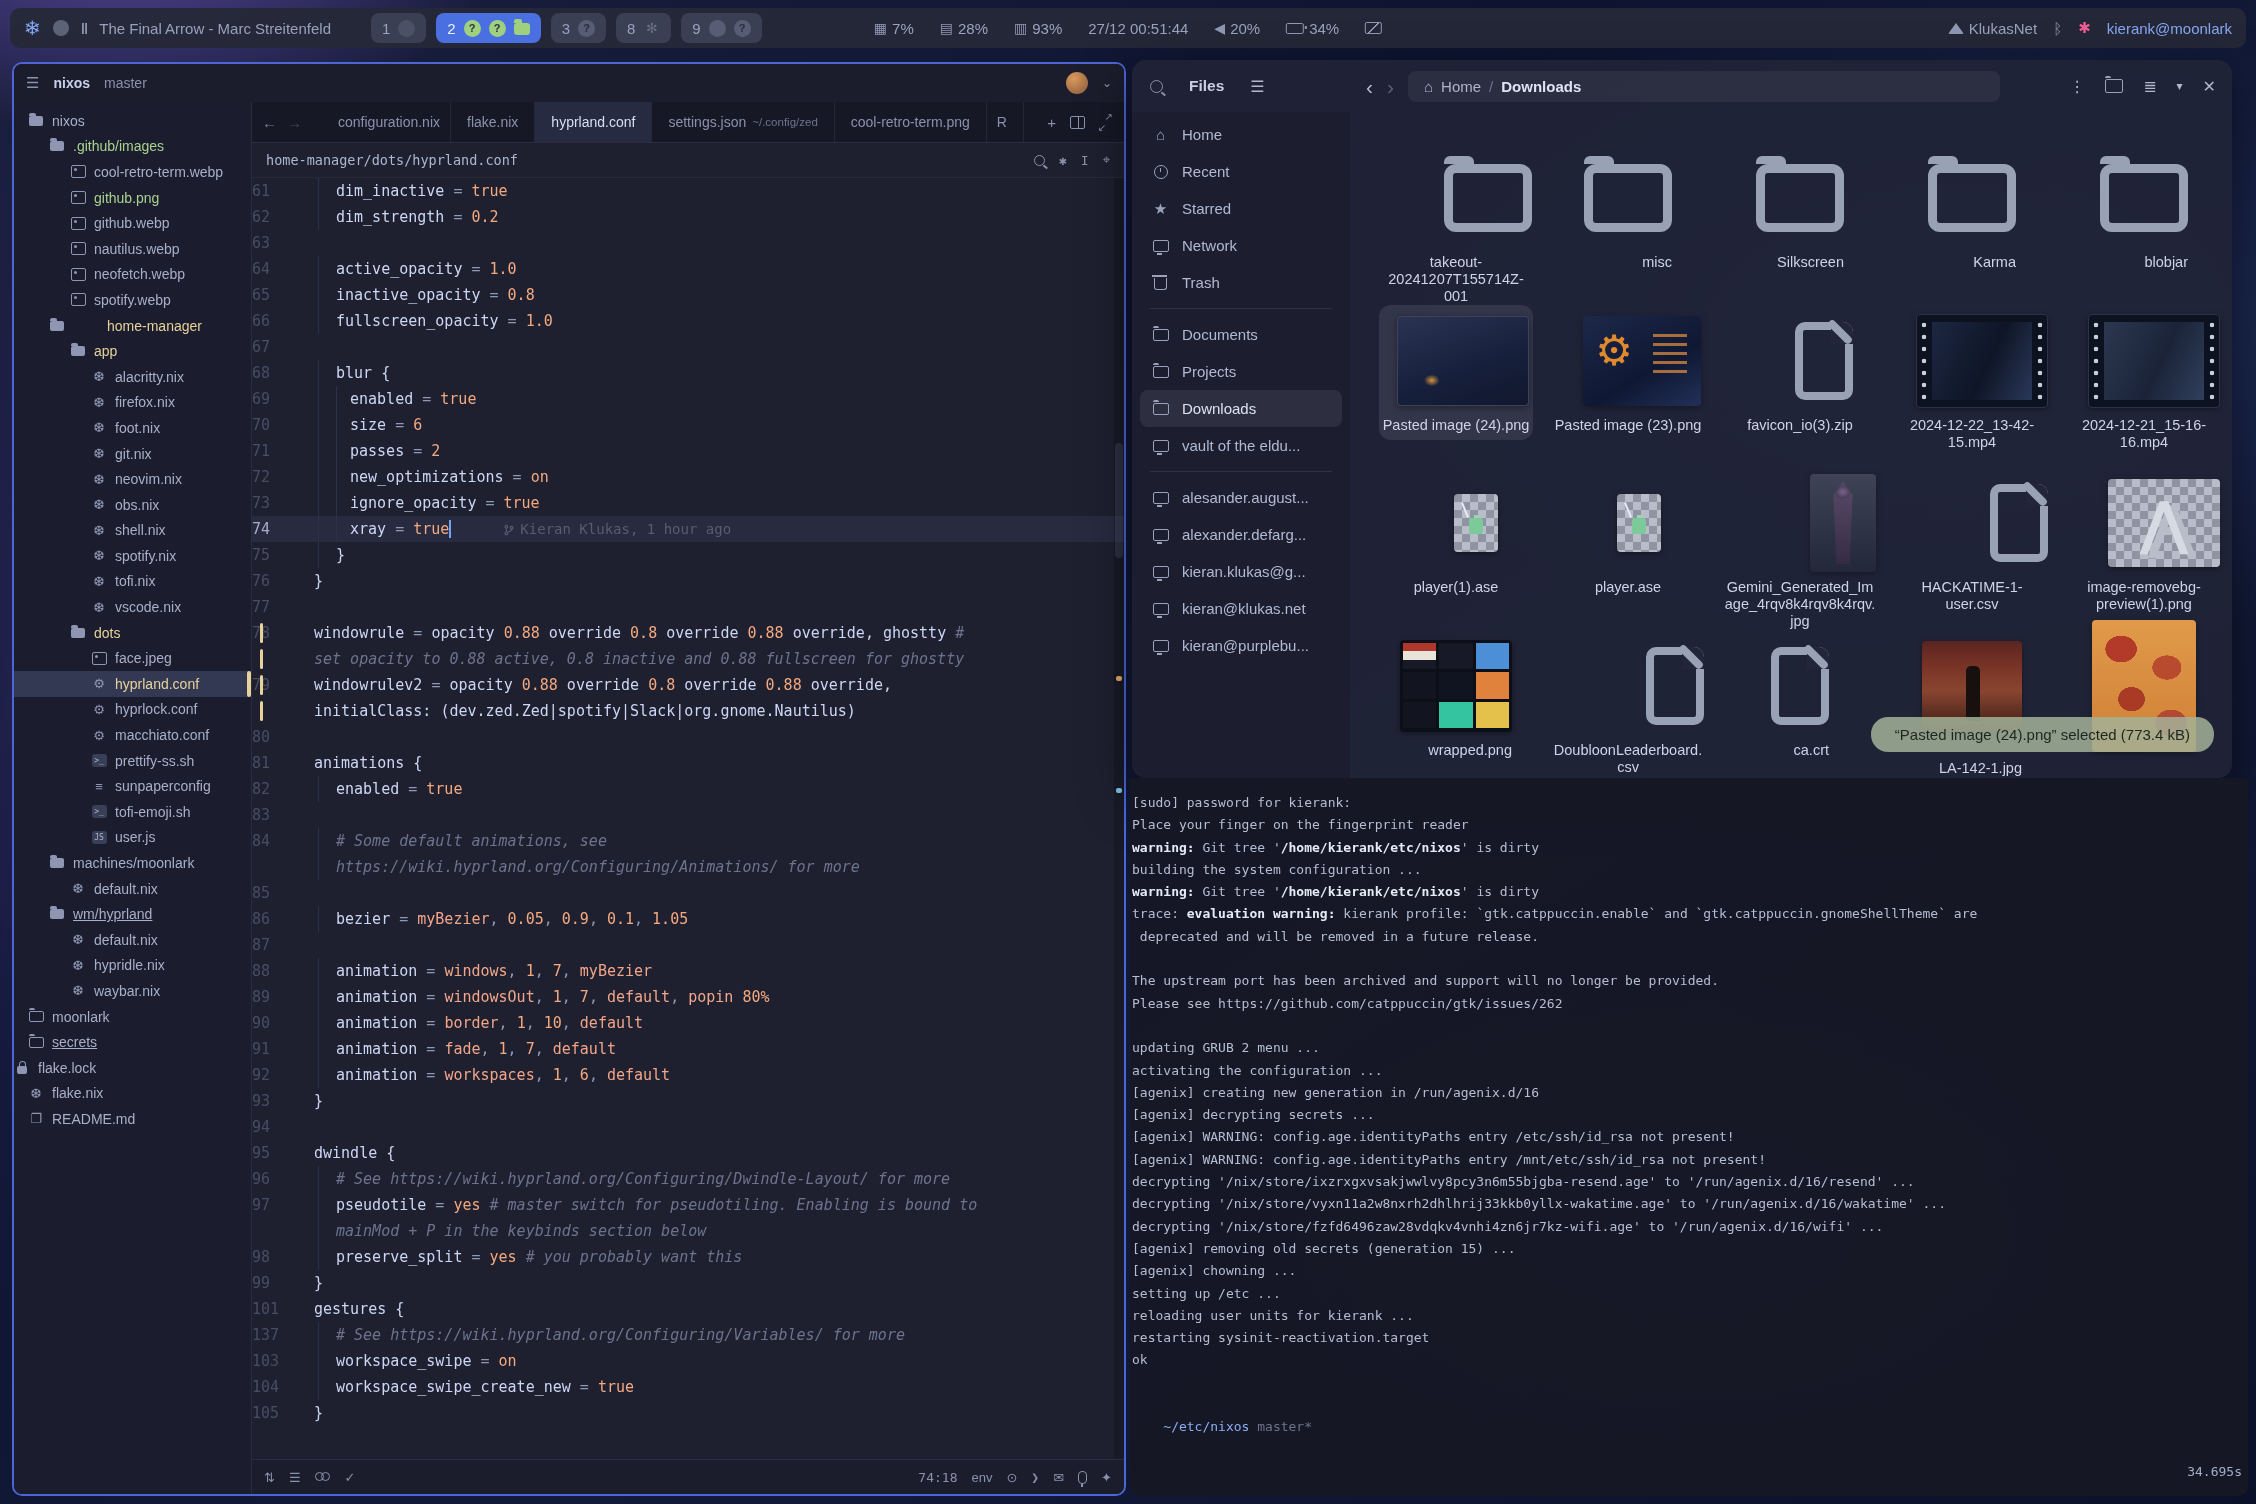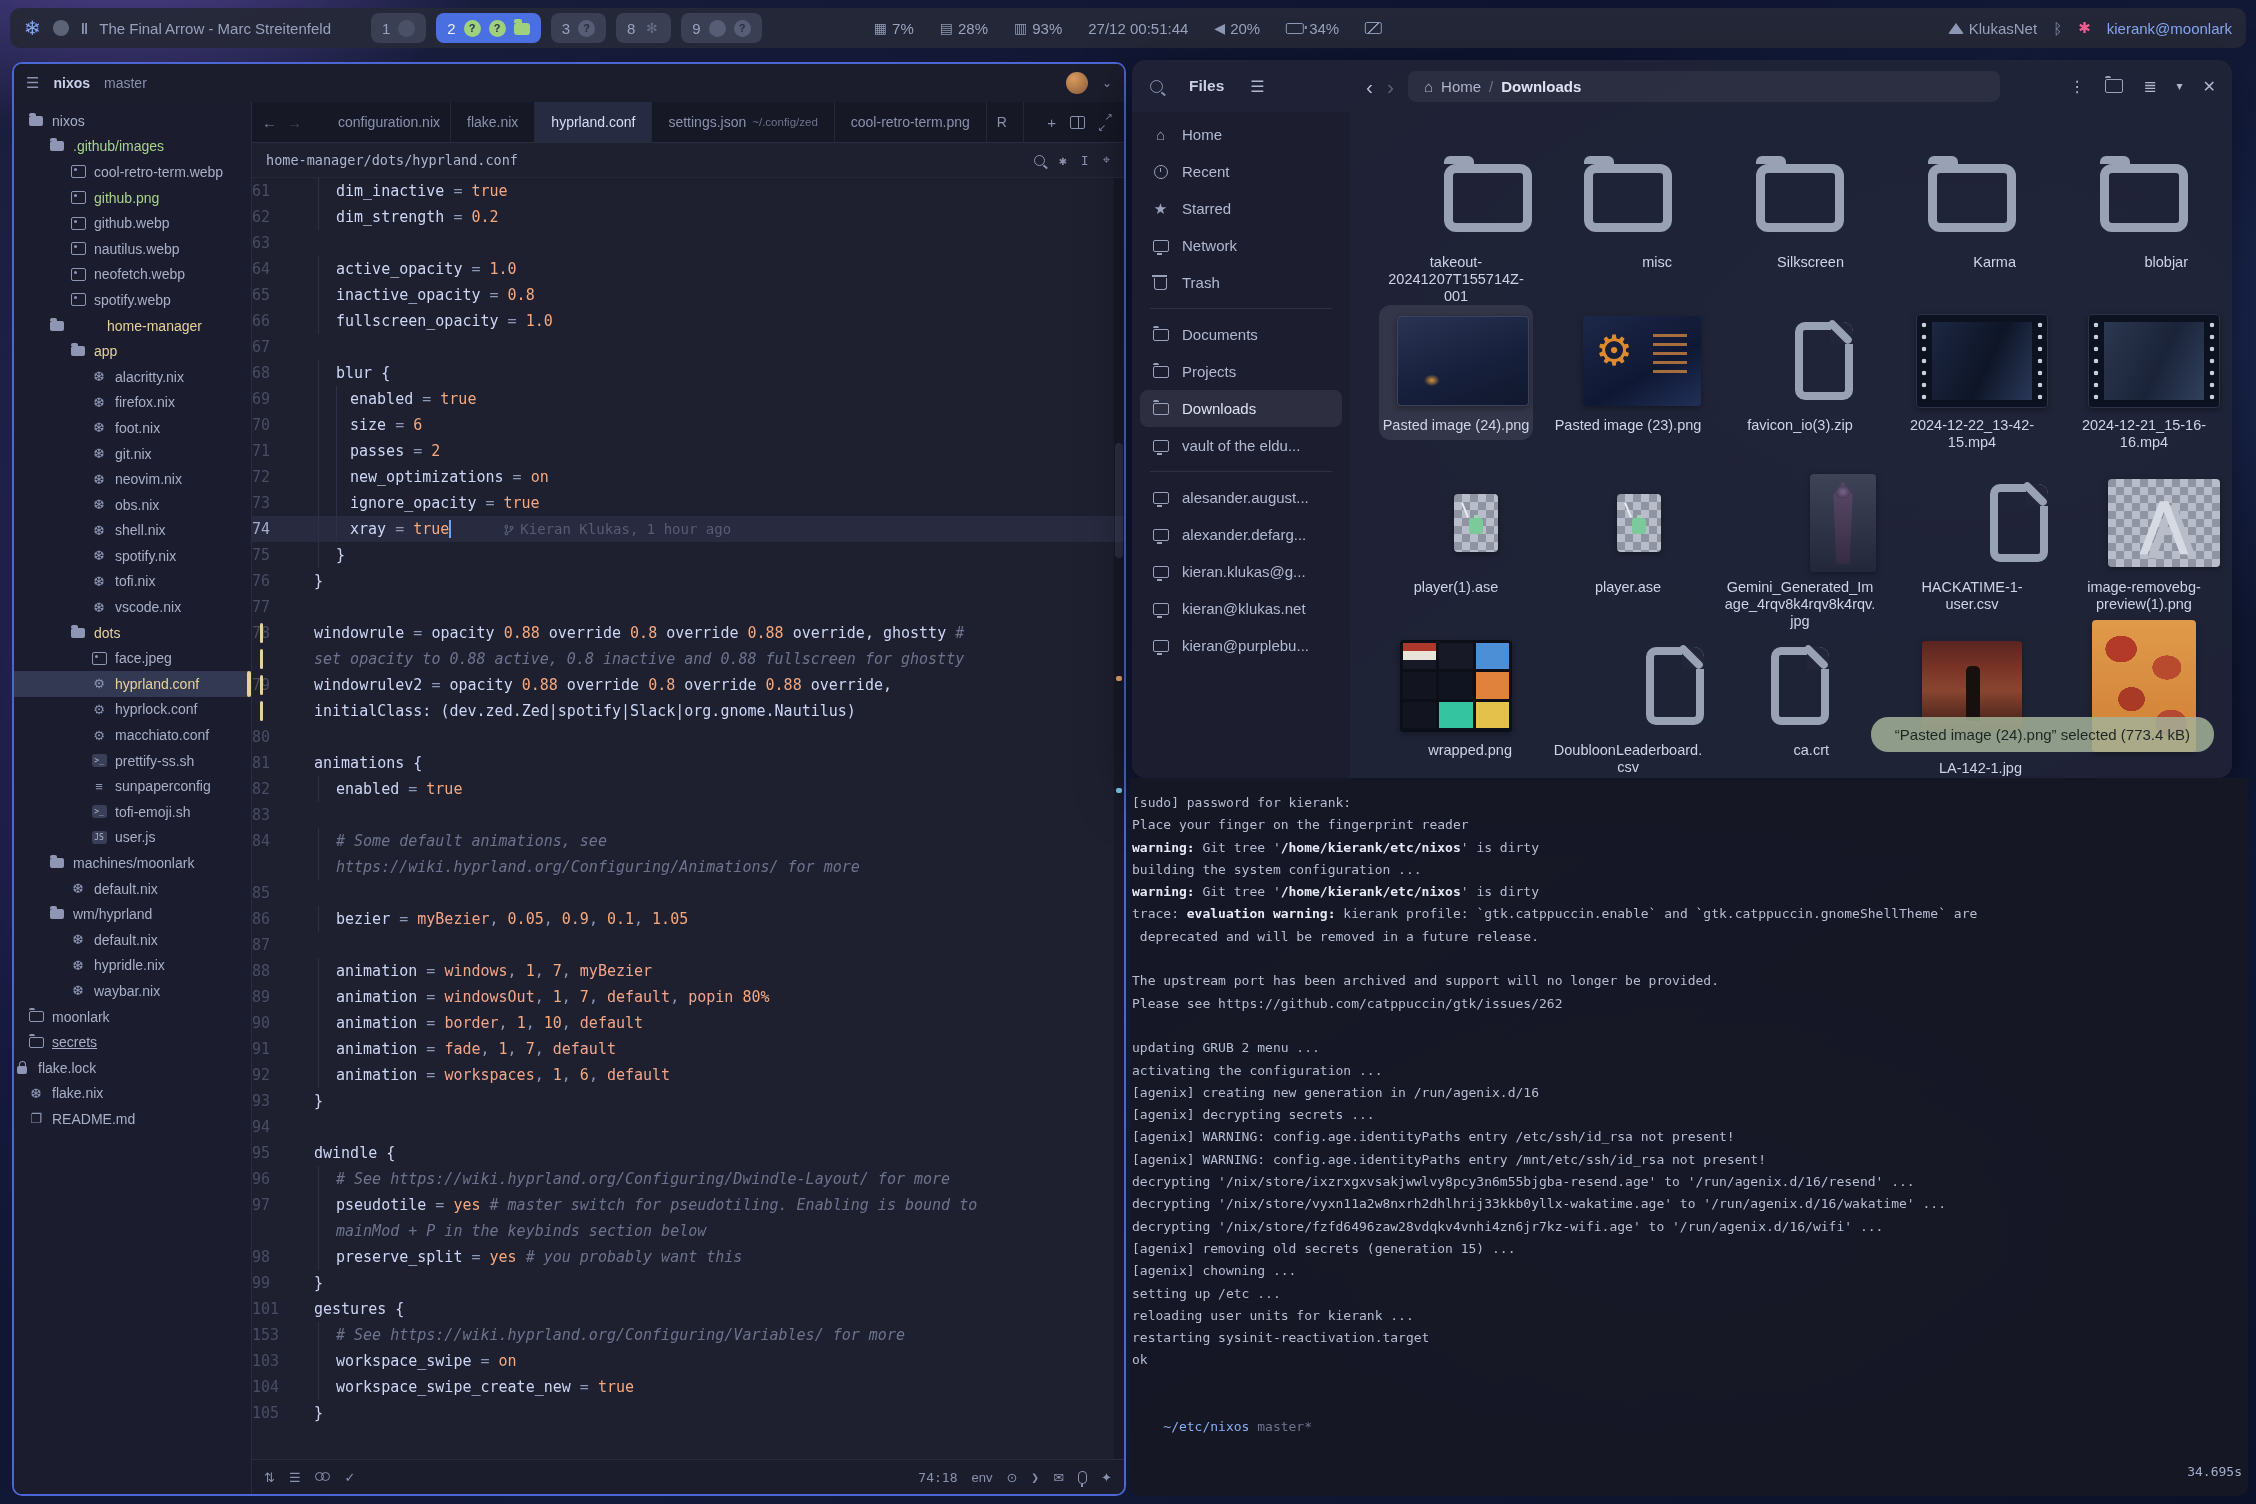--- a/index.html
+++ b/index.html
@@ -459,21 +459,21 @@
         <div class="trow" style="padding-left: 35px;">
           <span class="ti">
             <span class="ti-folder"></span>
           </span>
           <span class="lbl">machines/moonlark</span>
         </div>
         <div class="trow" style="padding-left: 56px;">
           <span class="ti">❆</span>
           <span class="lbl">default.nix</span>
         </div>
-        <div class="trow" style="padding-left: 35px;">
+        <div class="trow" style="padding-left: 35px; text-decoration: underline;">
           <span class="ti">
             <span class="ti-folder"></span>
           </span>
           <span class="lbl">wm/hyprland</span>
         </div>
         <div class="trow" style="padding-left: 56px;">
           <span class="ti">❆</span>
           <span class="lbl">default.nix</span>
         </div>
         <div class="trow" style="padding-left: 56px;">
@@ -736,21 +736,21 @@
             </div>
             <div class="crow">
               <span class="ln mono">99</span>
               <span class="ctext i0"><span class="tk-id">}</span></span>
             </div>
             <div class="crow">
               <span class="ln mono">101</span>
               <span class="ctext i0"><span class="tk-id">gestures {</span></span>
             </div>
             <div class="crow">
-              <span class="ln mono">153</span>
+              <span class="ln mono">137</span>
               <span class="ctext i1 g1"><span class="tk-com"># See https://wiki.hyprland.org/Configuring/Variables/ for more</span></span>
             </div>
             <div class="crow">
               <span class="ln mono">103</span>
               <span class="ctext i1 g1"><span class="tk-id">workspace_swipe</span><span class="tk-op"> = </span><span class="tk-kw">on</span></span>
             </div>
             <div class="crow">
               <span class="ln mono">104</span>
               <span class="ctext i1 g1"><span class="tk-id">workspace_swipe_create_new</span><span class="tk-op"> = </span><span class="tk-kw">true</span></span>
             </div>

